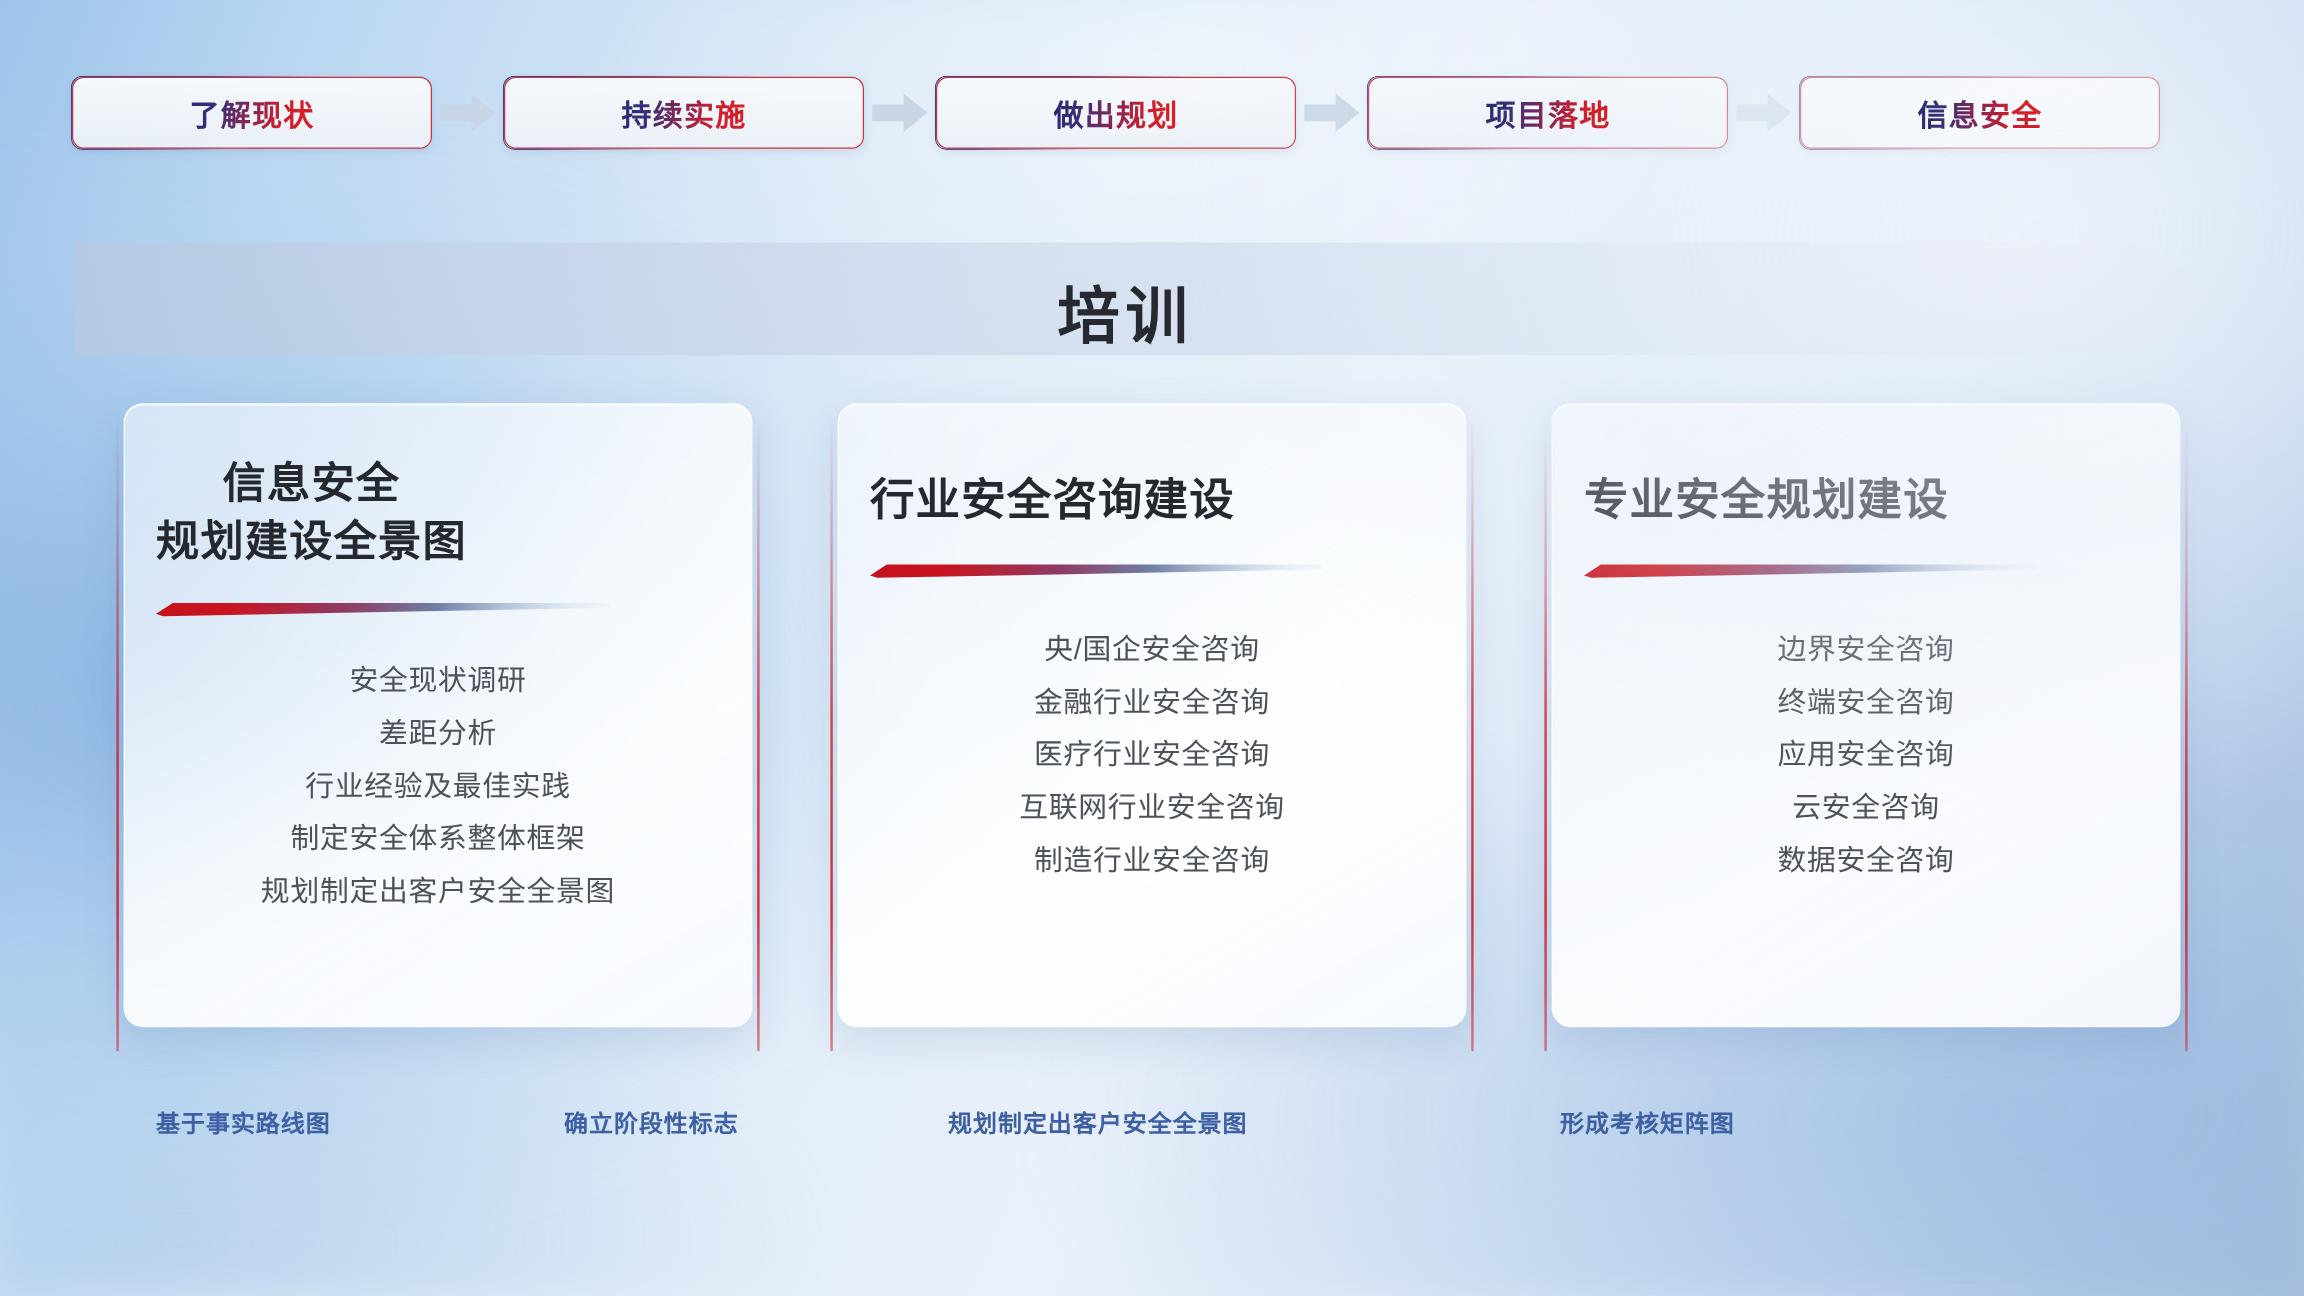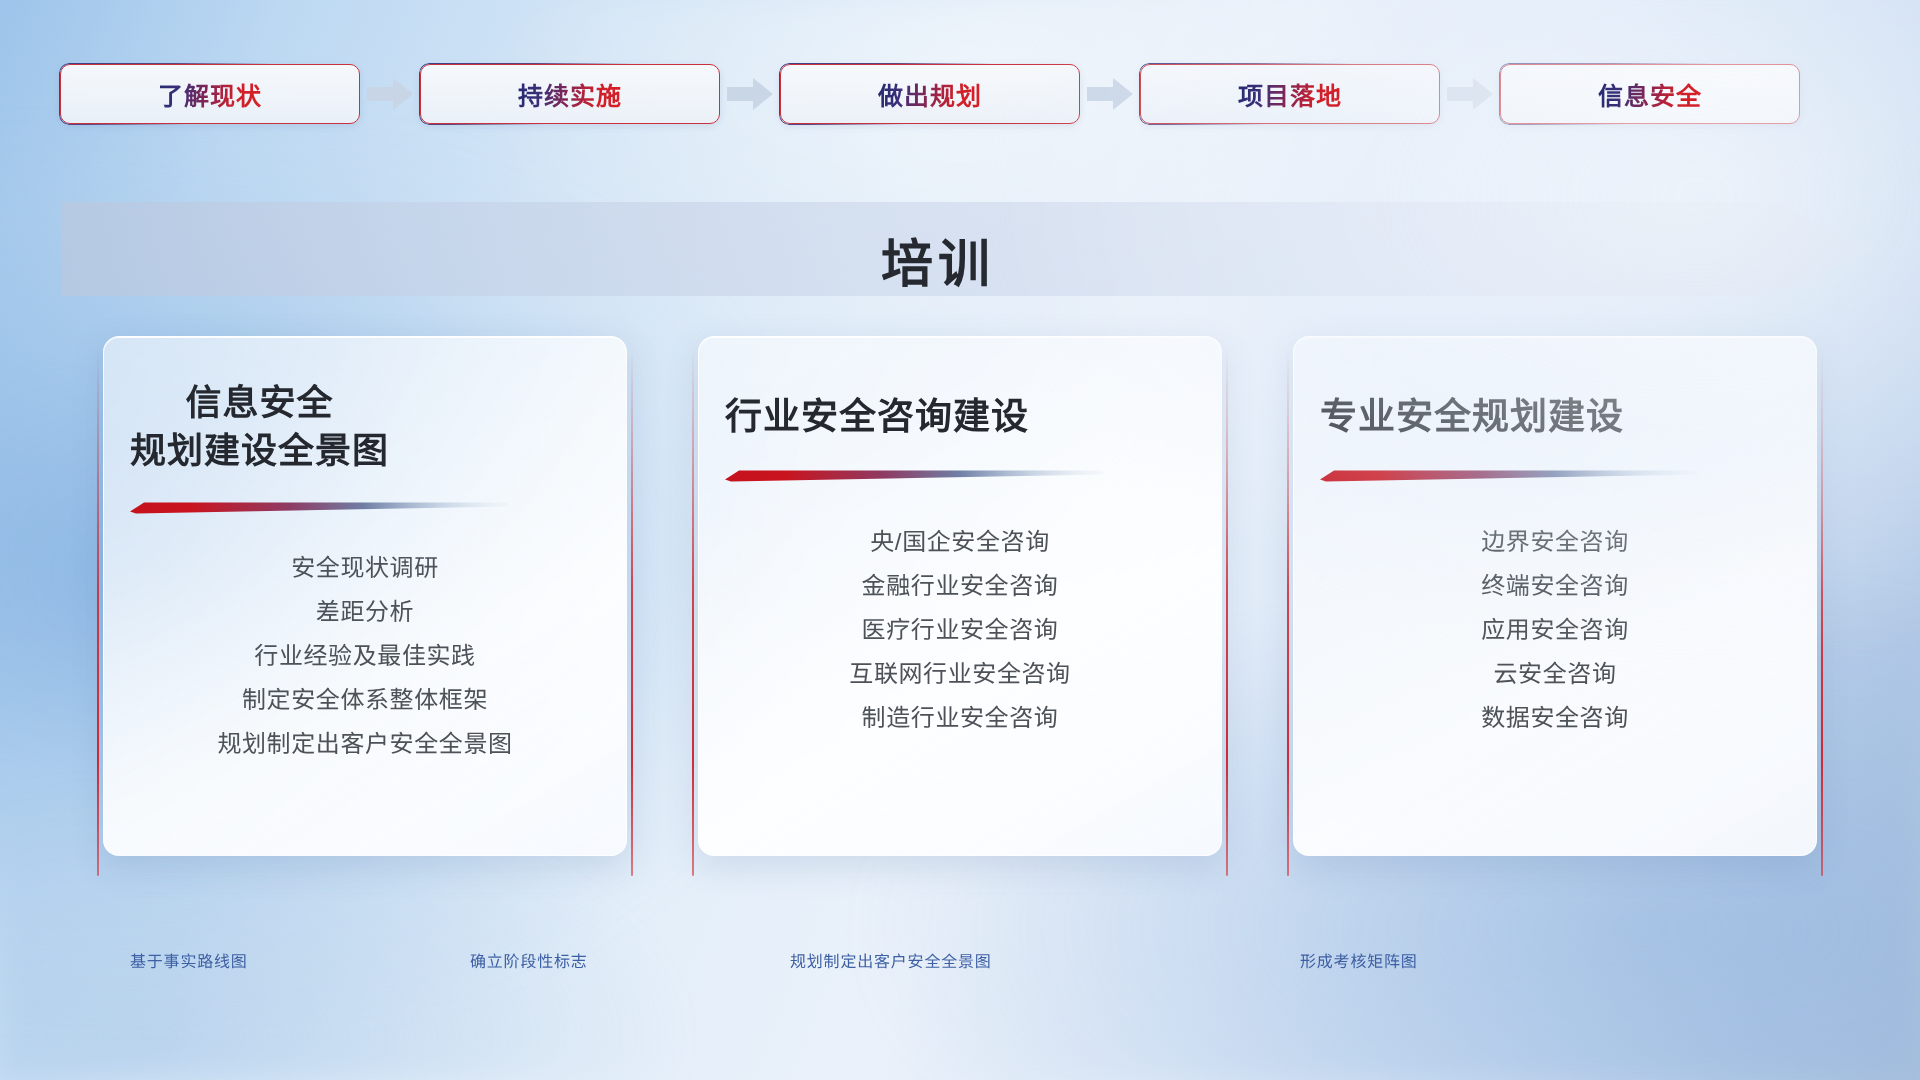--- a/index.html
+++ b/index.html
@@ -257,26 +257,25 @@
   
   #footnotes {
     position: absolute;
     left: 0; right: 0;
     top: 920px;
     height: 46px;
   }
   .footnote {
     position: absolute;
     top: 0;
-    font-size: 16px;
-    font-weight: 400;
+    font-size: 20px;
+    font-weight: 700;
     color: #3d5fa3;
     letter-spacing: .8px;
     white-space: nowrap;
-    margin-top: 28px;
   }
 </style>
 </head>
 <body>
 
 <div id="stage">
 
   <div class="bg-wash wash-b"></div>
 
   <div id="steps">

